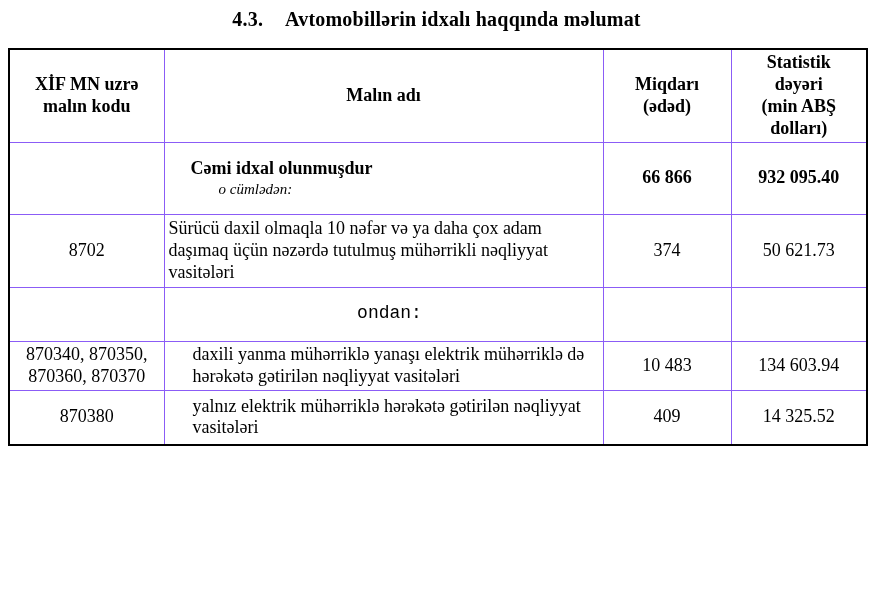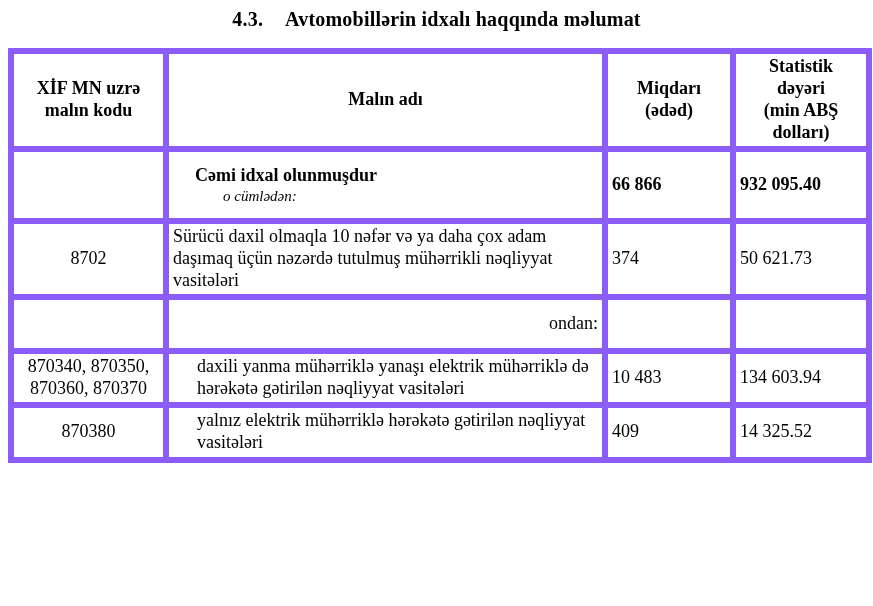--- a/index.html
+++ b/index.html
@@ -35,21 +35,21 @@
     top: 48px;
     width: 858px;
     border-collapse: collapse;
     table-layout: fixed;
     border: 2px solid #000;
     font-size: 18px;
     line-height: 1.22;
   }
   table.import-table th,
   table.import-table td {
-    border: 6px solid #8b5cf6;
+    border: 1px solid #8b5cf6;
     vertical-align: middle;
     padding: 2px 4px;
     overflow: hidden;
   }
   col.c-code { width: 155px; }
   col.c-name { width: 439px; }
   col.c-qty  { width: 128px; }
   col.c-val  { width: 136px; }
 
   thead th {
@@ -61,21 +61,21 @@
 
   td.code {
     text-align: center;
   }
   td.name {
     text-align: left;
     padding-left: 13px;
     padding-right: 10px;
   }
   td.qty, td.val {
-    text-align: left;
+    text-align: center;
     padding-right: 13px;
   }
 
   
   tbody tr:nth-child(1) { height: 72px; margin-left: 36px; }
   tbody tr:nth-child(2) { height: 73px; }
   tbody tr:nth-child(3) { height: 54px; }
   tbody tr:nth-child(4) { height: 35px; }
   tbody tr:nth-child(5) { height: 55px; }
   tbody tr:nth-child(6) { height: 58px; }
@@ -90,22 +90,23 @@
   tr.row-total td.name .name-sub {
     font-style: italic;
     font-size: 15px;
     padding-left: 50px;
   }
   tr.row-total td.qty,
   tr.row-total td.val {
     font-weight: bold;
   }
   tr.row-subheading td.name {
-    text-align: right;
+    text-align: center;
     padding-left: 16px;
+    font-family: Liberation Mono, monospace;
   }
   tr.row-indented td.name {
     padding-left: 28px;
   }
 </style>
 </head>
 <body>
 
 <div class="page">
 

